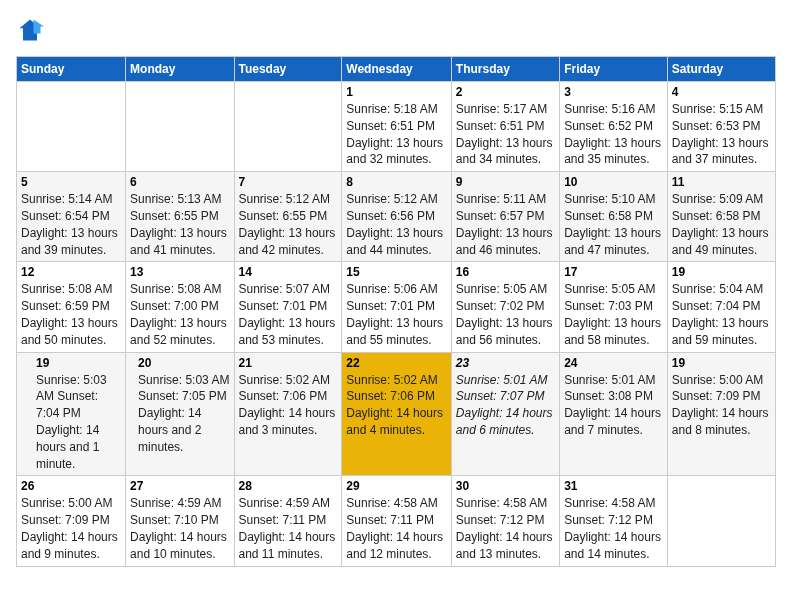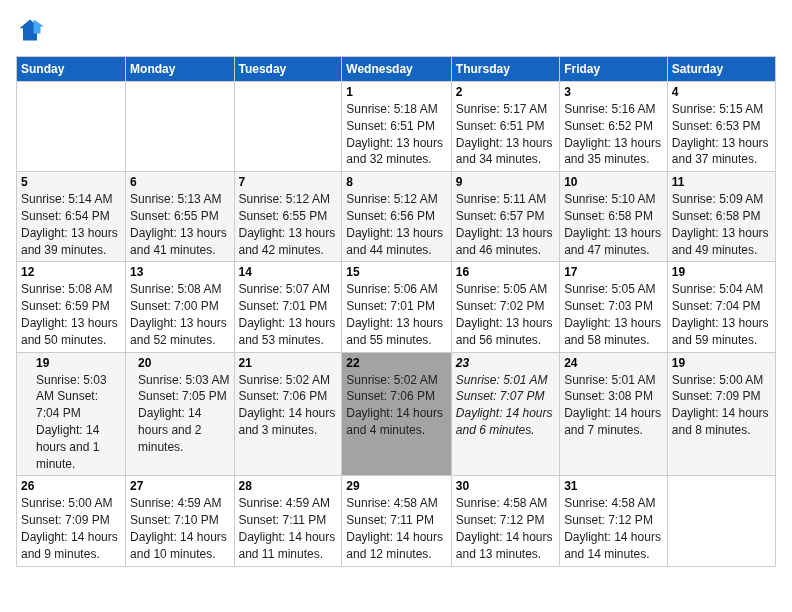--- a/index.html
+++ b/index.html
@@ -241,21 +241,21 @@
           <div class="day-info">Sunrise: 5:03 AM
 Sunset: 7:05 PM
 Daylight: 14 hours and 2 minutes.</div>
         </td>
         <td style="background: rgb(245, 245, 245);">
           <div class="day-number">21</div>
           <div class="day-info">Sunrise: 5:02 AM
 Sunset: 7:06 PM
 Daylight: 14 hours and 3 minutes.</div>
         </td>
-        <td style="background: #a3a3a3; margin-top: 20px;">
+        <td style="background: #eab308; margin-top: 20px;">
           <div class="day-number">22</div>
           <div class="day-info">Sunrise: 5:02 AM
 Sunset: 7:06 PM
 Daylight: 14 hours and 4 minutes.</div>
         </td>
         <td style="background: rgb(245, 245, 245); font-style: italic;">
           <div class="day-number">23</div>
           <div class="day-info">Sunrise: 5:01 AM
 Sunset: 7:07 PM
 Daylight: 14 hours and 6 minutes.</div>

